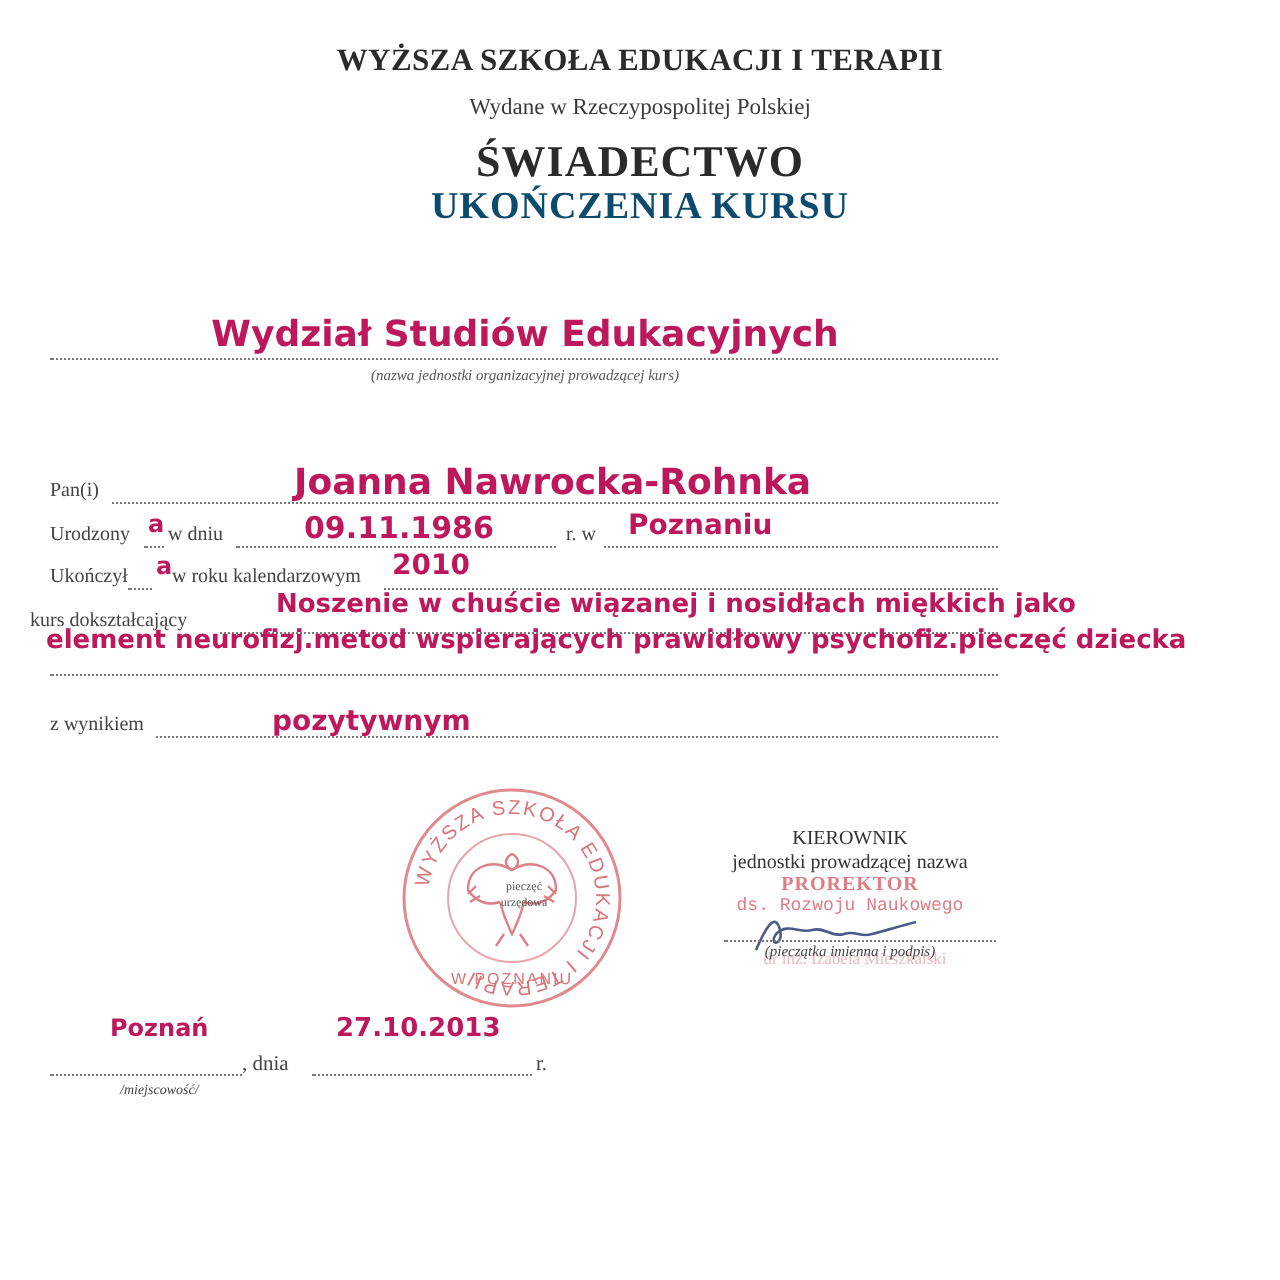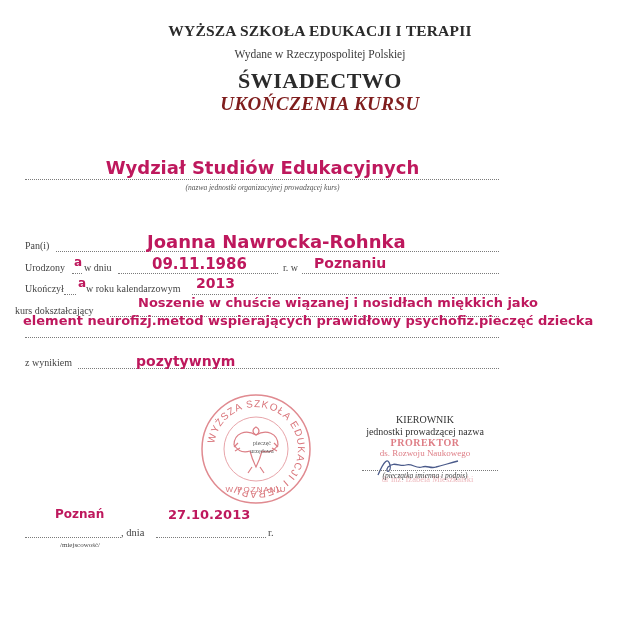--- a/index.html
+++ b/index.html
@@ -3,34 +3,34 @@
 <meta charset="utf-8">
 <style>
   html, body { margin: 0; padding: 0; }
   body {
     width: 640px; height: 640px; background: #ffffff; position: relative; overflow: hidden;
     font-family: "Liberation Serif", serif; color: #2a2a2a;
   }
   .abs { position: absolute; }
   .center { text-align: center; }
   .serif { font-family: "Liberation Serif", serif; }
-  .sans { font-family: Liberation Serif, serif; }
+  .sans { font-family: Liberation Mono, monospace; }
   .dots { position: absolute; height: 0; border-bottom: 1.2px dotted #7a7a7a; }
   .lbl { position: absolute; font-size: 10px; color: #444; font-family: "Liberation Serif", serif; white-space: nowrap; }
   .fill { position: absolute; font-family: "DejaVu Sans", "Liberation Sans", sans-serif; font-weight: bold; color: #be185d; white-space: nowrap; }
   .stamp-text { font-family: "Liberation Sans", sans-serif; fill: #d9747a; font-size: 10px; letter-spacing: 1px; }
   .pink { color: #de7d85; }
 </style>
 </head>
 <body>
 
 <div class="abs center serif" style="left:0; width:640px; top:22px; font-size:15.5px; font-weight:bold; letter-spacing:0.2px; color:#2b2b2b;">WYŻSZA SZKOŁA EDUKACJI I TERAPII</div>
 <div class="abs center serif" style="left:0; width:640px; top:48px; font-size:11.5px; color:#3a3a3a;">Wydane w Rzeczypospolitej Polskiej</div>
 <div class="abs center serif" style="left:0; width:640px; top:68px; font-size:22px; font-weight:bold; letter-spacing:0.5px; color:#2b2b2b;">ŚWIADECTWO</div>
-<div class="abs center serif" style="left:0; width:640px; top:93px; font-size:19px; font-weight:bold; letter-spacing:0.5px; color:#7f1d1d;font-style:italic;">UKOŃCZENIA KURSU</div>
+<div class="abs center serif" style="left:0; width:640px; top:93px; font-size:19px; font-weight:bold; letter-spacing:0.5px; color:#0c4a6e;">UKOŃCZENIA KURSU</div>
 
 <div class="fill" style="left:0; width:525px; text-align:center; top:157px; font-size:18px;">Wydział Studiów Edukacyjnych</div>
 <div class="dots" style="left:25px; width:474px; top:179px;"></div>
 <div class="abs center serif" style="left:0; width:525px; top:183px; font-size:7.5px; font-style:italic; color:#555;">(nazwa jednostki organizacyjnej prowadzącej kurs)</div>
 
 <div class="lbl" style="left:25px; top:240px;">Pan(i)</div>
 <div class="dots" style="left:56px; width:443px; top:251px;"></div>
 <div class="fill" style="left:147px; top:231px; font-size:18px;">Joanna Nawrocka-Rohnka</div>
 
 <div class="lbl" style="left:25px; top:262px;">Urodzony</div>
@@ -41,21 +41,21 @@
 <div class="fill" style="left:152px; top:255px; font-size:15px;">09.11.1986</div>
 <div class="lbl" style="left:283px; top:262px;">r. w</div>
 <div class="dots" style="left:302px; width:197px; top:273px;"></div>
 <div class="fill" style="left:314px; top:255px; font-size:14px;">Poznaniu</div>
 
 <div class="lbl" style="left:25px; top:283px;">Ukończył</div>
 <div class="dots" style="left:64px; width:12px; top:294px;"></div>
 <div class="fill" style="left:78px; top:276px; font-size:12px;">a</div>
 <div class="lbl" style="left:86px; top:283px;">w roku kalendarzowym</div>
 <div class="dots" style="left:192px; width:307px; top:294px;"></div>
-<div class="fill" style="left:196px; top:275px; font-size:14px;">2013</div>
+<div class="fill" style="left:196px; top:275px; font-size:14px;">2010</div>
 
 <div class="lbl" style="left:15px; top:305px; font-size:10px;">kurs dokształcający</div>
 <div class="dots" style="left:110px; width:389px; top:316px;"></div>
 <div class="fill" style="left:138px; top:295px; font-size:13px;">Noszenie w chuście wiązanej i nosidłach miękkich jako</div>
 <div class="fill" style="left:23px; top:313px; font-size:13px;">element neurofizj.metod wspierających prawidłowy psychofiz.pieczęć dziecka</div>
 <div class="dots" style="left:25px; width:474px; top:337px;"></div>
 
 <div class="lbl" style="left:25px; top:357px;">z wynikiem</div>
 <div class="dots" style="left:78px; width:421px; top:368px;"></div>
 <div class="fill" style="left:136px; top:353px; font-size:14px;">pozytywnym</div>
@@ -92,13 +92,13 @@
 <div class="dots" style="left:362px; width:136px; top:470px;"></div>
 <div class="abs center serif pink" style="left:355px; width:145px; top:474px; font-size:8.5px; opacity:0.55;">dr inż. Izabela Mieszkalski</div>
 <div class="abs center serif" style="left:355px; width:140px; top:471px; font-size:7.5px; font-style:italic; color:#444;">(pieczątka imienna i podpis)</div>
 
 <div class="fill" style="left:55px; top:507px; font-size:12px;">Poznań</div>
 <div class="fill" style="left:168px; top:507px; font-size:13px;">27.10.2013</div>
 <div class="dots" style="left:25px; width:96px; top:537px;"></div>
 <div class="lbl" style="left:121px; top:527px; font-size:10.5px;">, dnia</div>
 <div class="dots" style="left:156px; width:110px; top:537px;"></div>
 <div class="lbl" style="left:268px; top:527px; font-size:10.5px;">r.</div>
-<div class="lbl" style="left:60px; top:541px; font-size:7px; ">/miejscowość/</div>
+<div class="lbl" style="left:60px; top:541px; font-size:7px; font-style:italic;">/miejscowość/</div>
 
 </body></html>

